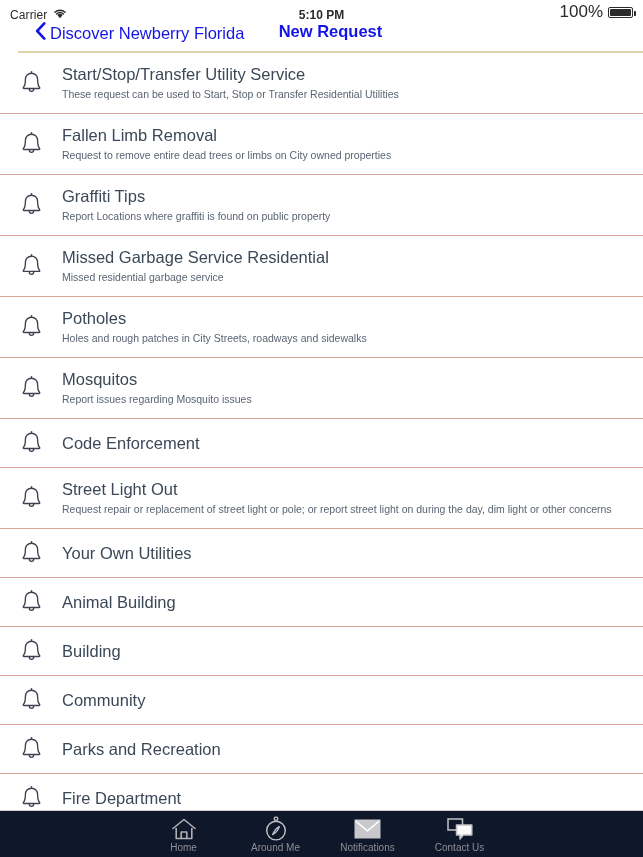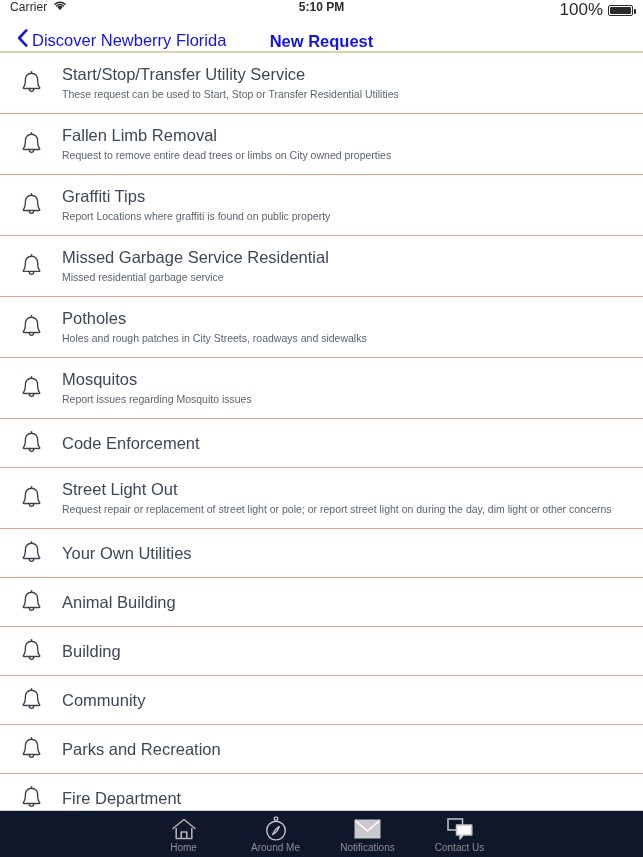--- a/index.html
+++ b/index.html
@@ -20,21 +20,21 @@
     display: flex;
     flex-direction: column;
   }
 
   
   .status-bar {
     height: 22px;
     flex: 0 0 22px;
     background: #ffffff;
     display: flex;
-    align-items: flex-start;
+    align-items: flex-end;
     padding: 0 10px;
     font-size: 12px;
     color: #2b2b2b;
     position: relative;
   }
   .status-left {
     display: flex;
     align-items: center;
     gap: 6px;
   }
@@ -79,23 +79,24 @@
     border-radius: 1px;
   }
 
   
   .nav-bar {
     height: 31px;
     flex: 0 0 31px;
     background: #ffffff;
     border-bottom: 2px solid #d9d2ab;
     display: flex;
-    align-items: flex-end;
+    align-items: flex-start;
     position: relative;
     padding-left: 17px;
+    margin-left: 18px;
   }
   .back-button {
     display: flex;
     align-items: center;
     gap: 4px;
     color: #1414e6;
     font-size: 16.5px;
     cursor: pointer;
     background: none;
     border: none;

